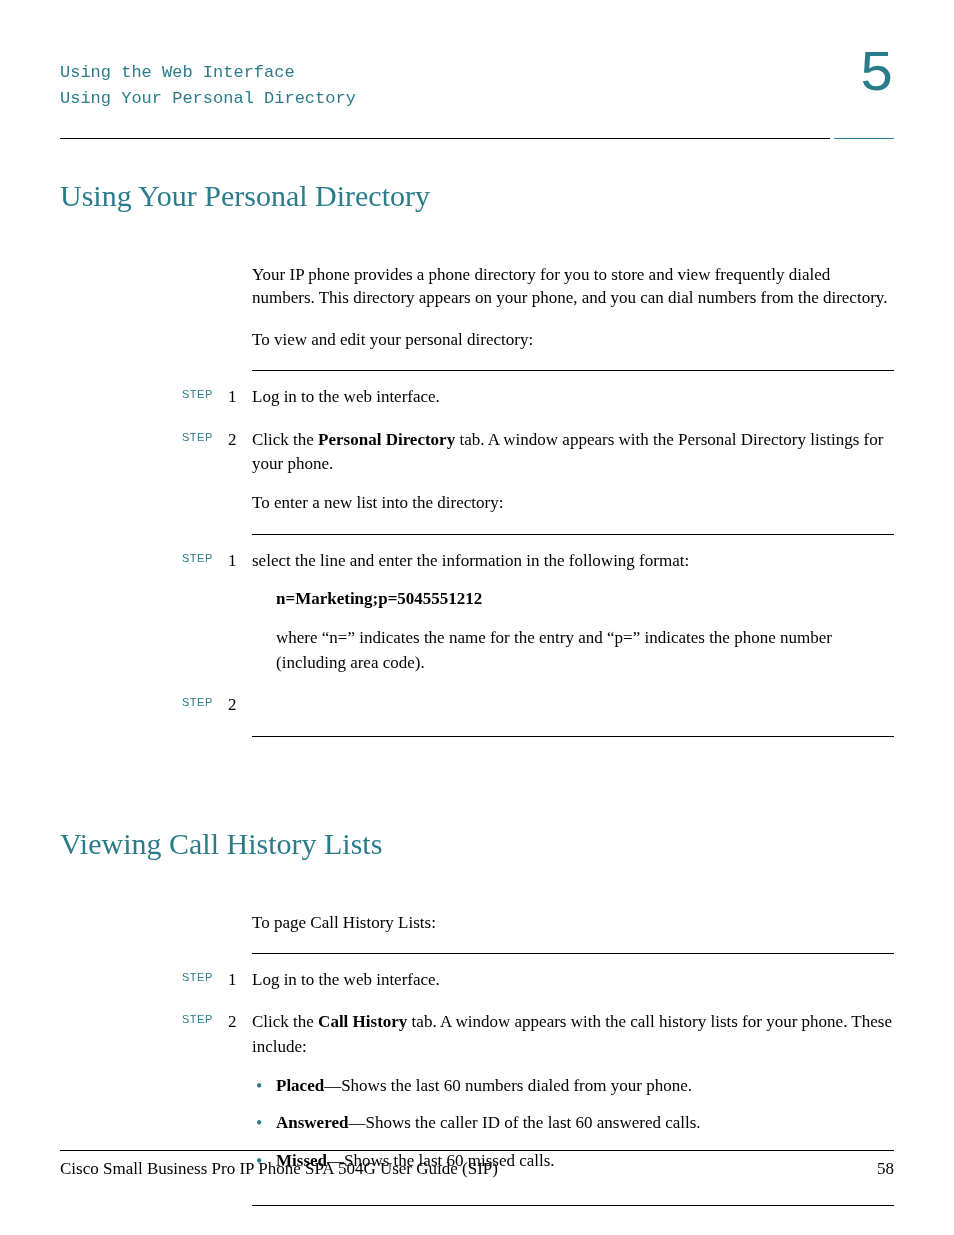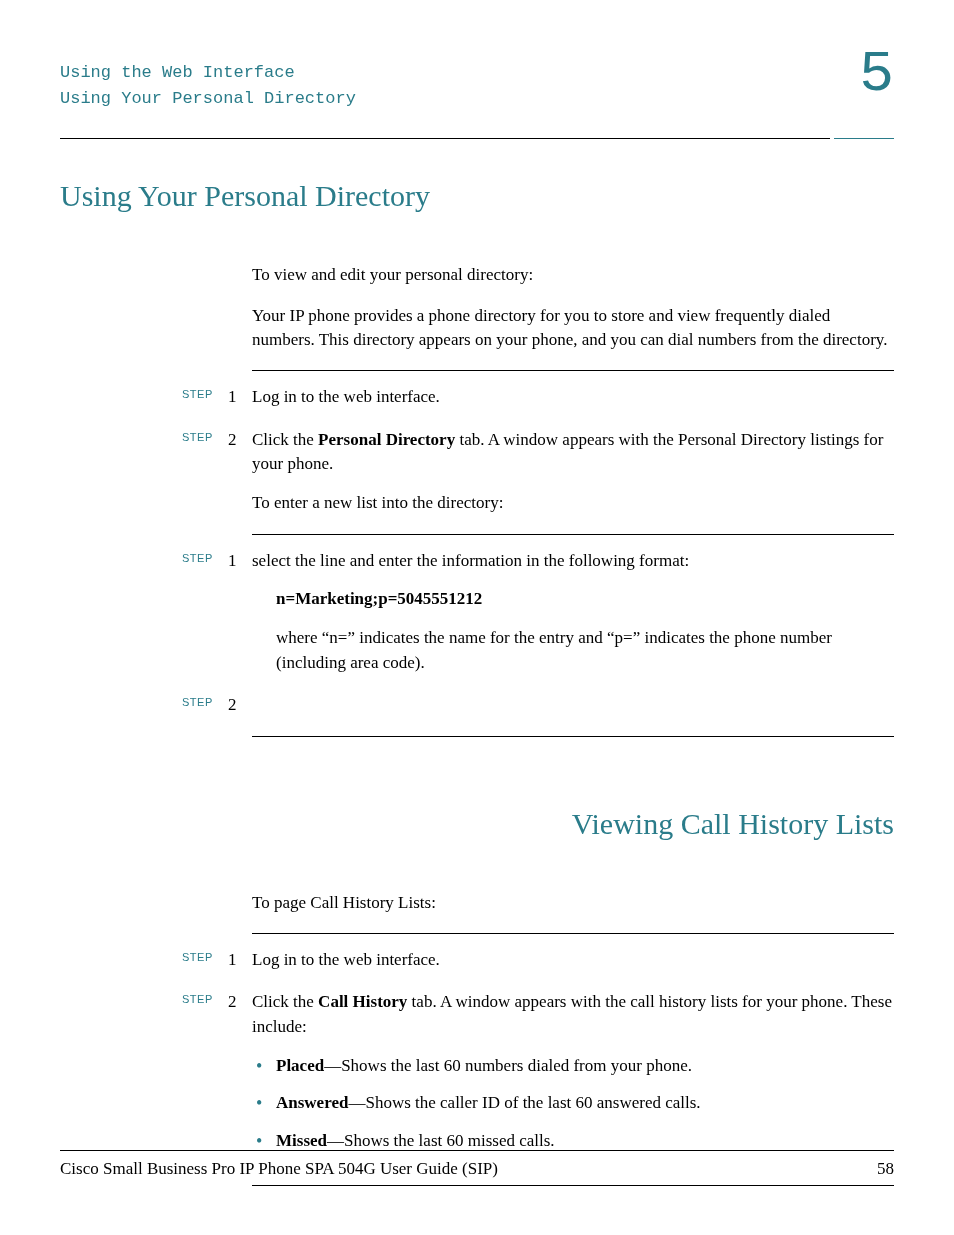--- a/index.html
+++ b/index.html
@@ -126,22 +126,22 @@
     <div>Using Your Personal Directory</div>
   </div>
   <div class="chapter-num">5</div>
   <div class="header-rule"></div>
   <div class="chapter-underline"></div>
 </div>
 
 <h1 class="section-title">Using Your Personal Directory</h1>
 
 <div class="body-block">
+  <p class="para">Your IP phone provides a phone directory for you to store and view frequently dialed numbers. This directory appears on your phone, and you can dial numbers from the directory.</p>
   <p class="para">To view and edit your personal directory:</p>
-  <p class="para">Your IP phone provides a phone directory for you to store and view frequently dialed numbers. This directory appears on your phone, and you can dial numbers from the directory.</p>
 </div>
 
 <div class="step-divider"></div>
 
 <div class="step-row">
   <div class="step-label">STEP</div>
   <div class="step-num">1</div>
   <div class="step-text">
     <p>Log in to the web interface.</p>
   </div>
@@ -170,21 +170,21 @@
   </div>
 </div>
 
 <div class="step-row">
   <div class="step-label">STEP</div>
   <div class="step-num">2</div>
 </div>
 
 <div class="step-divider"></div>
 
-<h1 class="section-title" style="margin-top:70px;text-align:right;">Viewing Call History Lists</h1>
+<h1 class="section-title" style="margin-top:90px;">Viewing Call History Lists</h1>
 
 <div class="body-block">
   <p class="para">To page Call History Lists:</p>
 </div>
 
 <div class="step-divider"></div>
 
 <div class="step-row">
   <div class="step-label">STEP</div>
   <div class="step-num">1</div>

